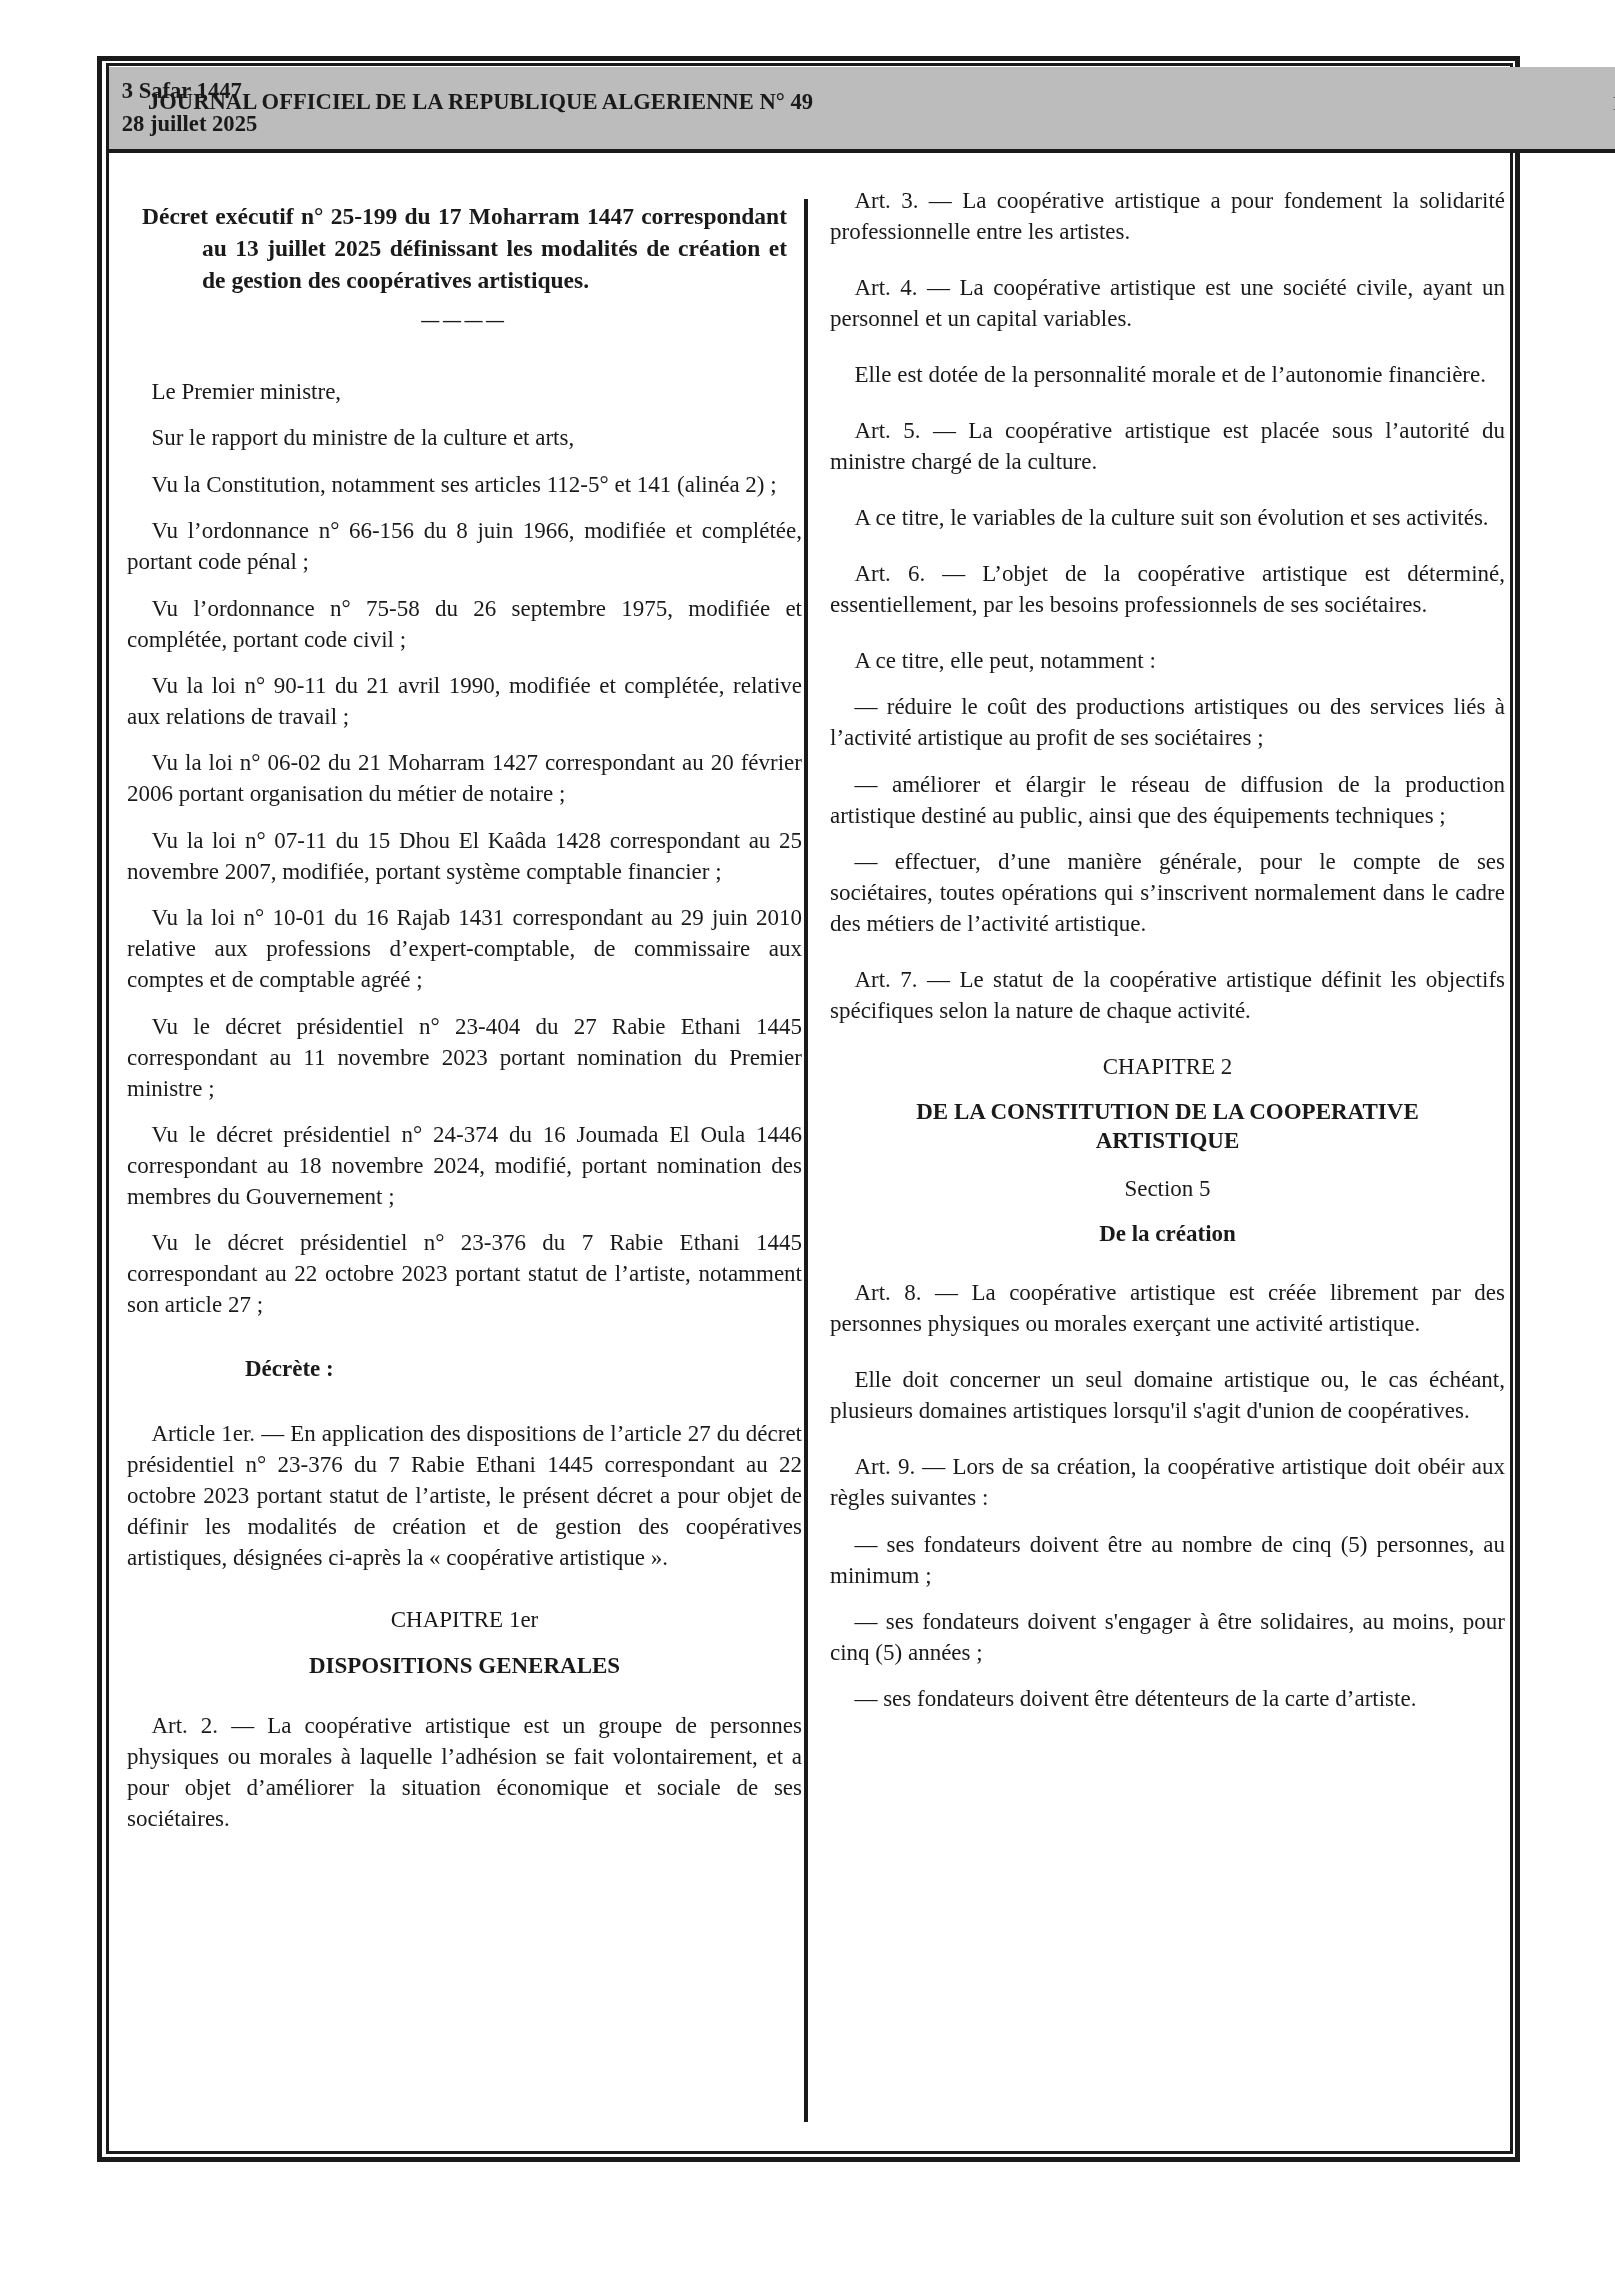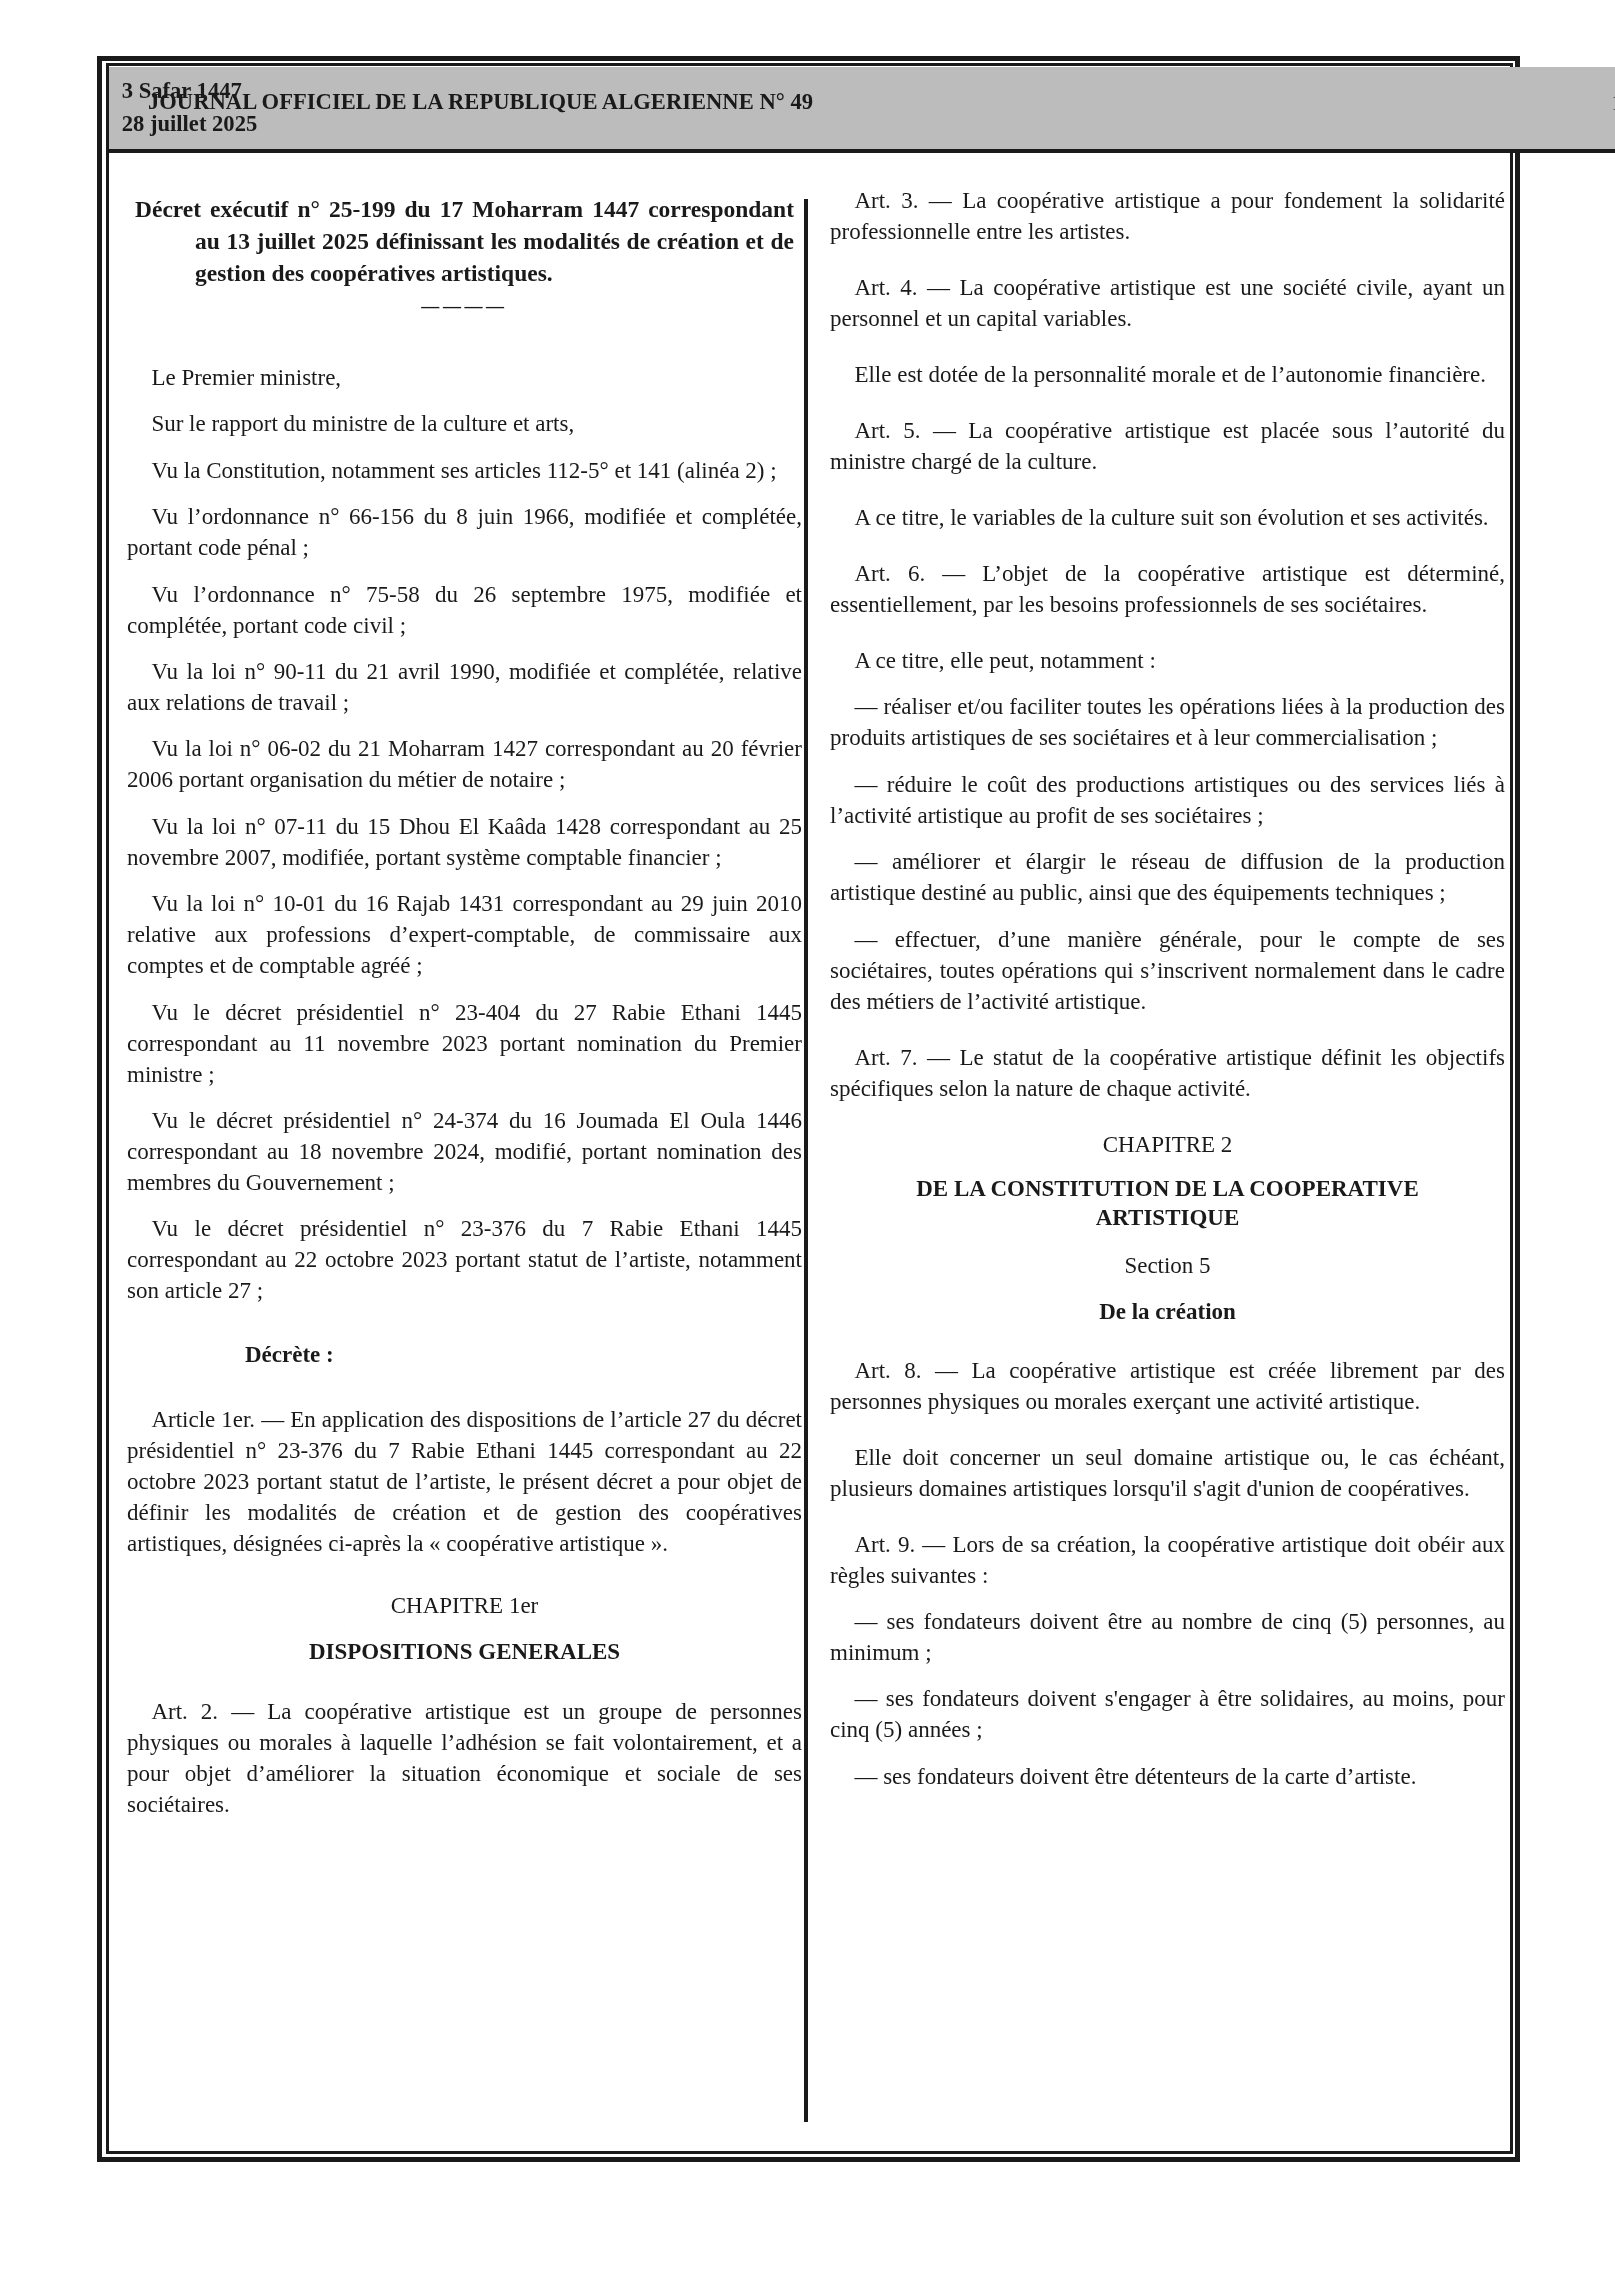--- a/index.html
+++ b/index.html
@@ -20,21 +20,21 @@
 
   .col-sep { position: absolute; left: 804px; top: 199px; width: 3.6px; height: 1923px; background: #1a1a1a; }
 
   .column { position: absolute; top: 185px; width: 675px; font-size: 23px; line-height: 31px; }
   .col-left { left: 127px; }
   .col-right { left: 830px; }
 
   .p { text-align: justify; text-indent: 24.4px; margin: 0 0 15.4px 0; }
   .p.gap { margin-bottom: 25px; }
   .title { font-weight: bold; font-size: 23.5px; line-height: 32px; text-align: justify;
-           padding-left: 60px; text-indent: -60px; margin: 8px; }
+           padding-left: 60px; text-indent: -60px; margin: 15px; }
   .dashes { text-align: center; font-weight: bold; letter-spacing: 3.6px; margin: 1.8px 0 47px 0; font-size: 18px; line-height: 18px; }
   .center { text-align: center; margin: 0 0 14.5px 0; }
   .bold { font-weight: bold; text-align: center; }
   .decrete { font-weight: bold; margin: 33px 0 34px 0; padding-left: 118px; }
   .chap-gap { margin-top: 31px; }
 </style>
 </head>
 <body>
 
 <div class="outer-frame"></div>
@@ -79,21 +79,20 @@
 </div>
 
 <div class="column col-right">
   <p class="p gap">Art. 3. — La coopérative artistique a pour fondement la solidarité professionnelle entre les artistes.</p>
   <p class="p gap">Art. 4. — La coopérative artistique est une société civile, ayant  un personnel et un capital variables.</p>
   <p class="p gap">Elle est dotée de la personnalité morale et de l’autonomie financière.</p>
   <p class="p gap">Art. 5. — La coopérative artistique est placée sous l’autorité du ministre chargé de la culture.</p>
   <p class="p gap">A ce titre, le variables de la culture suit son évolution et ses activités.</p>
   <p class="p gap">Art. 6. — L’objet de la coopérative artistique est déterminé, essentiellement, par les besoins professionnels de ses sociétaires.</p>
   <p class="p">A ce titre, elle peut, notamment :</p>
-  <p class="p">— réaliser et/ou faciliter toutes les opérations liées à la production des produits artistiques de ses sociétaires et à leur commercialisation ;</p>
   <p class="p">— réduire le coût des productions artistiques ou des services liés à l’activité artistique au profit de ses sociétaires ;</p>
   <p class="p">— améliorer et élargir le réseau de diffusion de la production artistique destiné au public, ainsi que des équipements techniques ;</p>
   <p class="p gap">— effectuer, d’une manière générale, pour le compte de ses sociétaires, toutes opérations qui s’inscrivent normalement dans le cadre des métiers de l’activité artistique.</p>
   <p class="p gap">Art. 7. — Le statut de la coopérative artistique définit les objectifs spécifiques selon la nature de chaque activité.</p>
 
   <div class="center">CHAPITRE 2</div>
   <div class="center bold" style="padding:0 36px; line-height:29px; margin-bottom:18px">DE LA CONSTITUTION DE LA COOPERATIVE ARTISTIQUE</div>
   <div class="center">Section 5</div>
   <div class="center bold" style="margin-bottom:28px">De la création</div>
 

